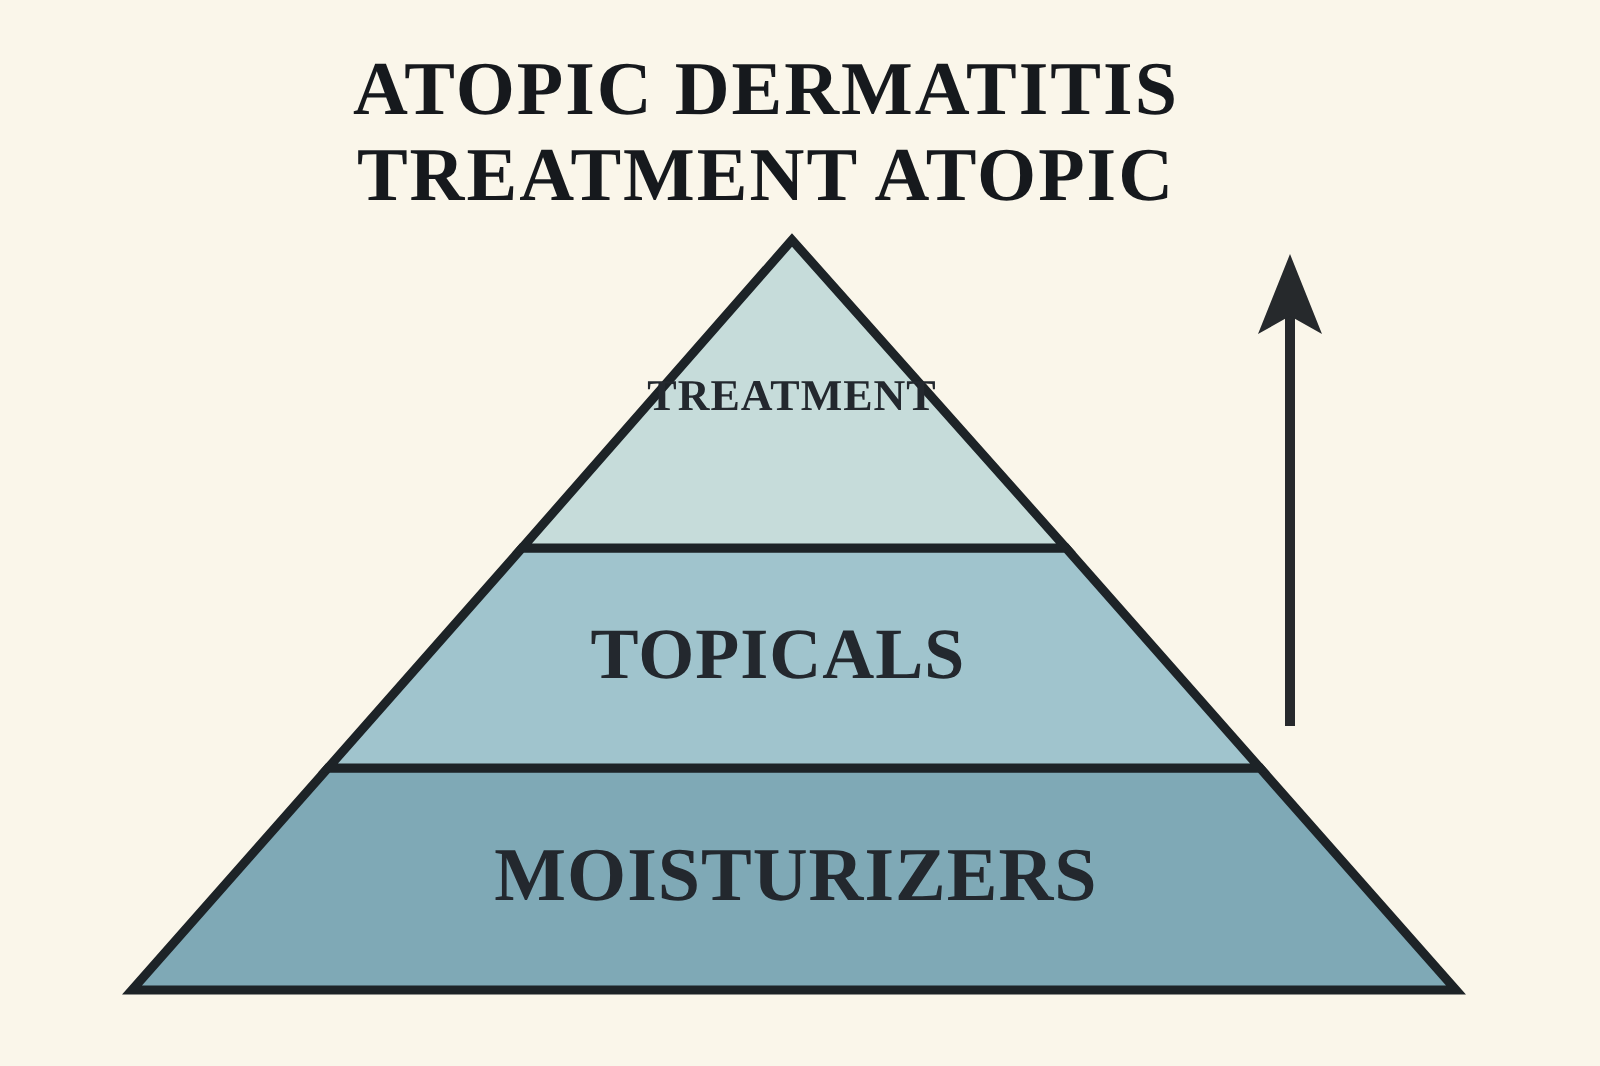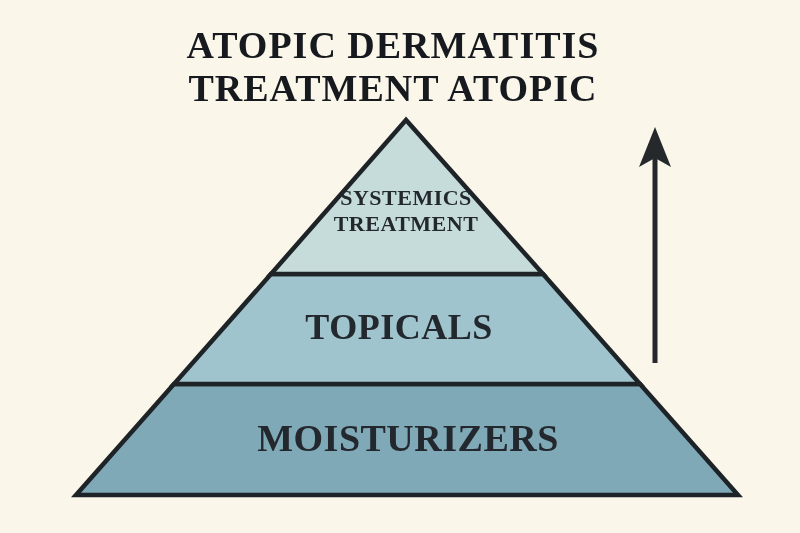--- a/index.html
+++ b/index.html
@@ -7,21 +7,20 @@
     padding: 0;
     background: #faf6ea;
   }
   .stage {
     position: relative;
     width: 756px;
     height: 533px;
     overflow: hidden;
     background: #faf6ea;
     font-family: "Liberation Serif", serif;
-    margin-left: 10px;
   }
   .title {
     position: absolute;
     top: 24px;
     left: 0;
     width: 766px;
     text-align: center;
     font-size: 38px;
     font-weight: 700;
     line-height: 43px;
@@ -80,21 +79,20 @@
 
     <polygon points="261,274 533,274 630,384 164,384" stroke-width="4.5" stroke-linejoin="miter" fill="#a0c4cd" stroke="#1d2327"></polygon>
 
     <polygon points="396,120 261,274 533,274" stroke-width="4.5" stroke-linejoin="miter" fill="#c6dcda" stroke="#1d2327"></polygon>
 
     <line x1="645" y1="363" x2="645" y2="156" stroke-width="5" stroke="#26292c"></line>
     <polygon points="645,127 629,167 645,158 661,167" fill="#26292c"></polygon>
   </svg>
 
   <div class="tier-label tier1-label">
-    <div>SYSTEMICS</div>
     <div>TREATMENT</div>
   </div>
 
   <div class="tier-label tier3-label">MOISTURIZERS</div>
 
   <div class="tier-label tier2-label">TOPICALS</div>
 
 </div>
 
 </body></html>

